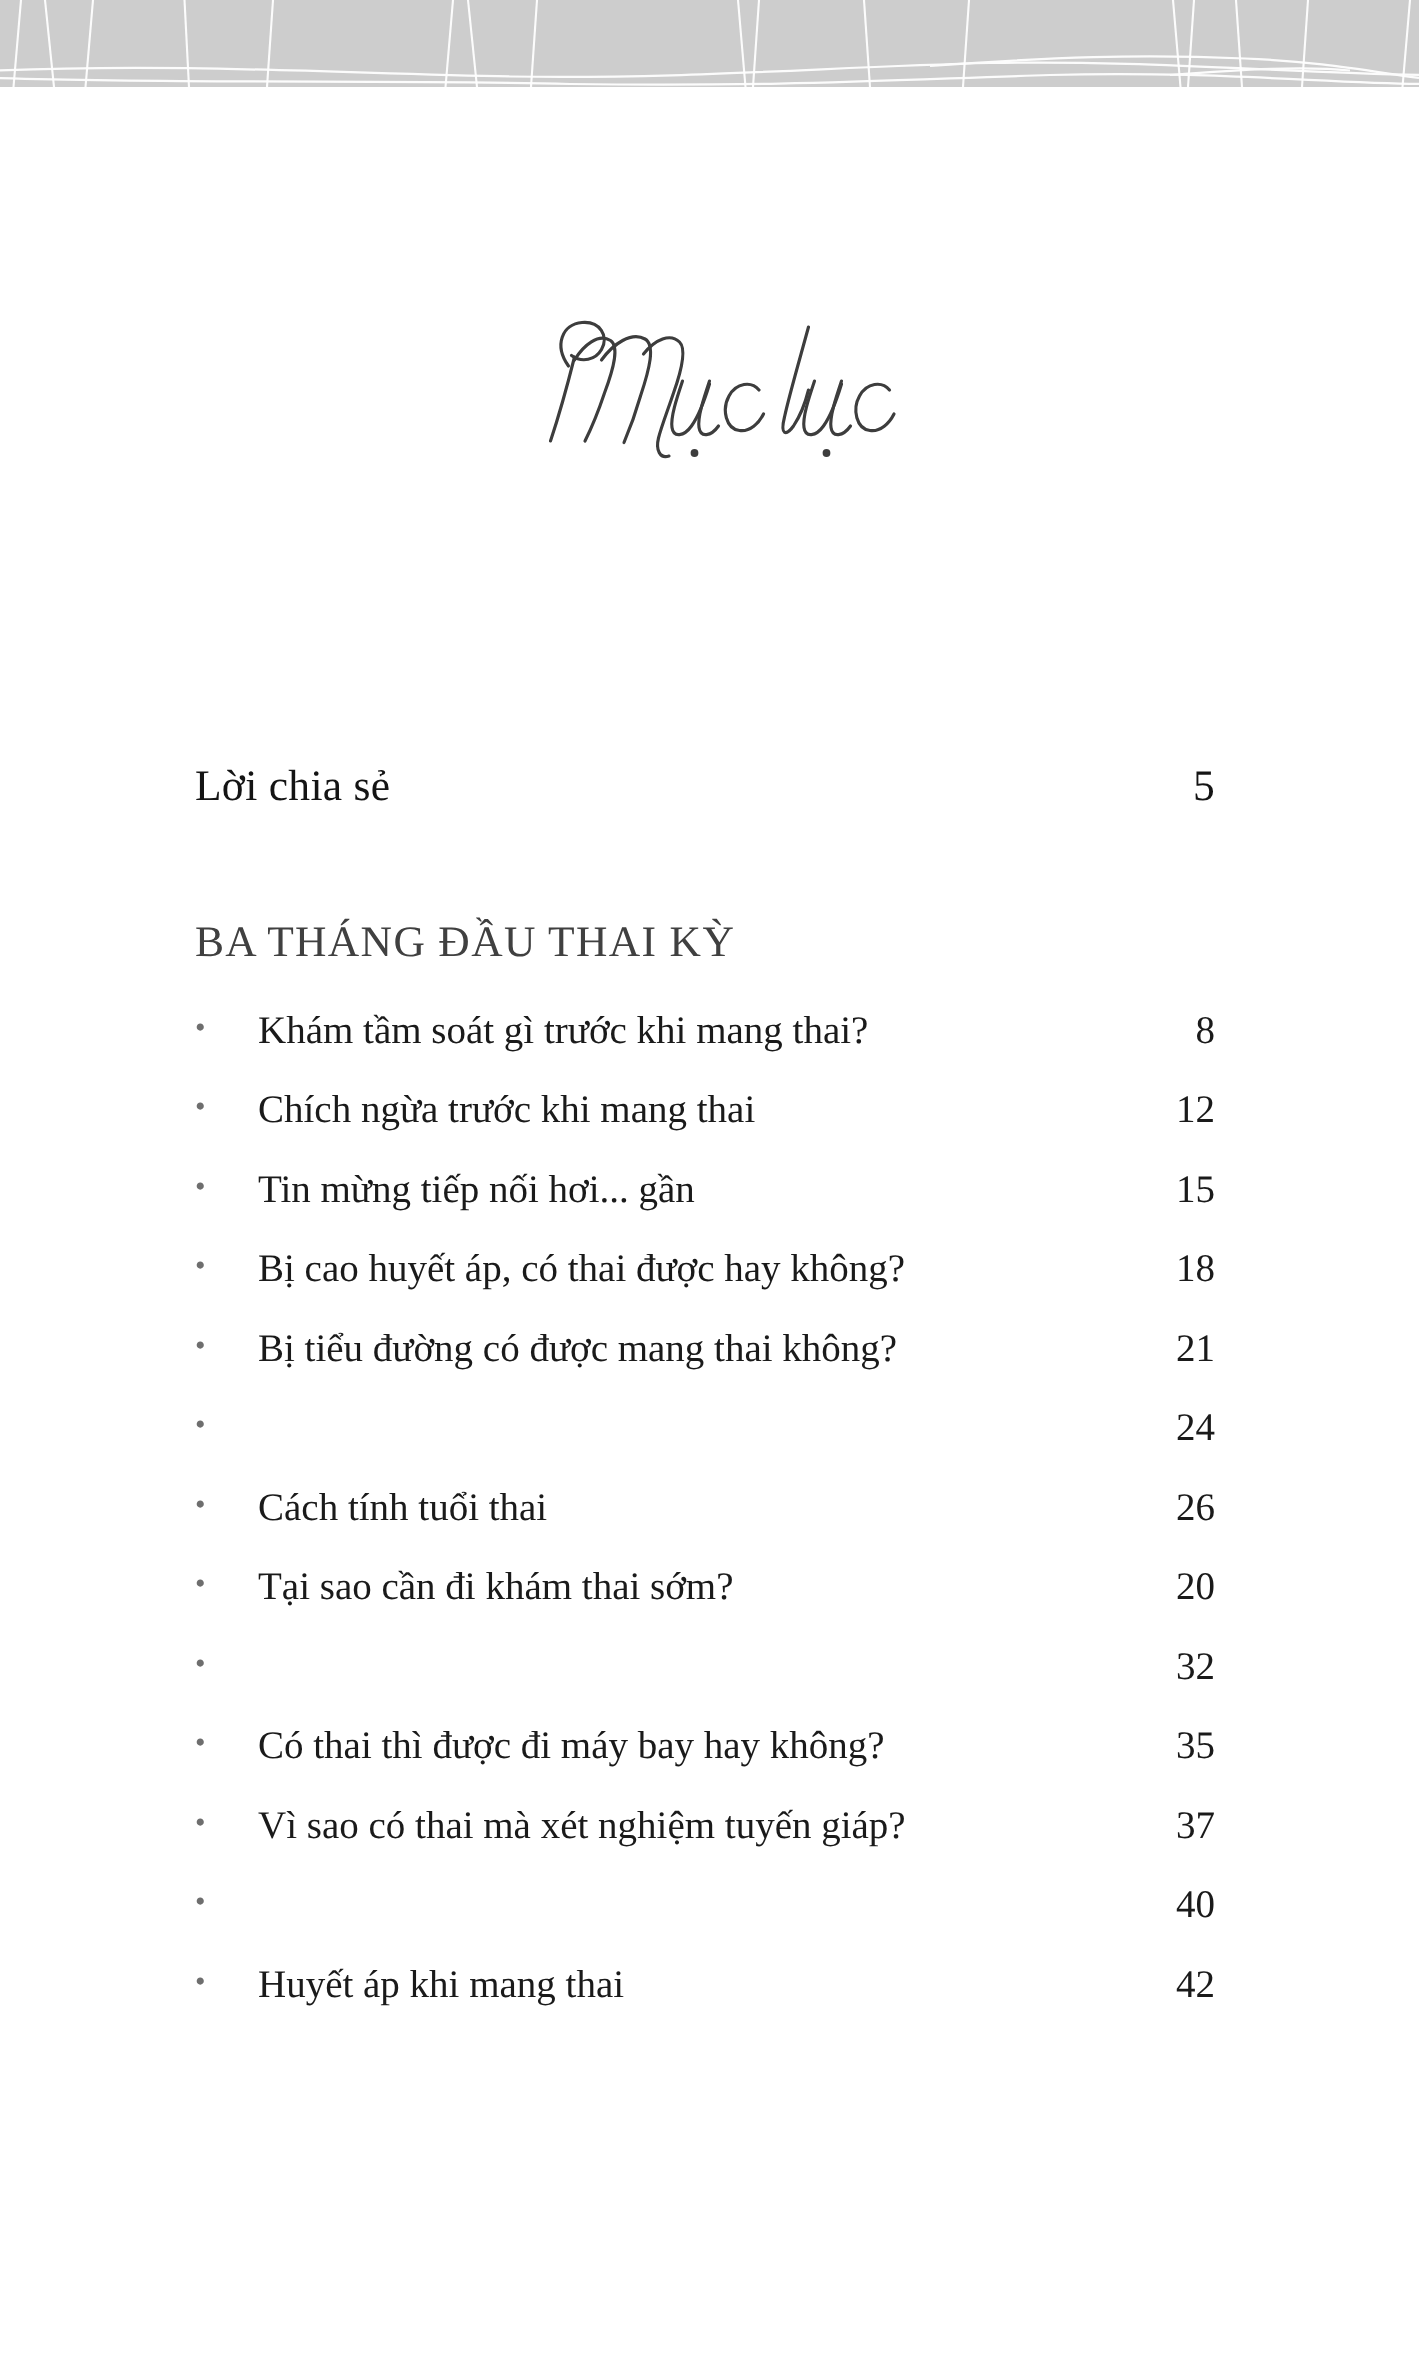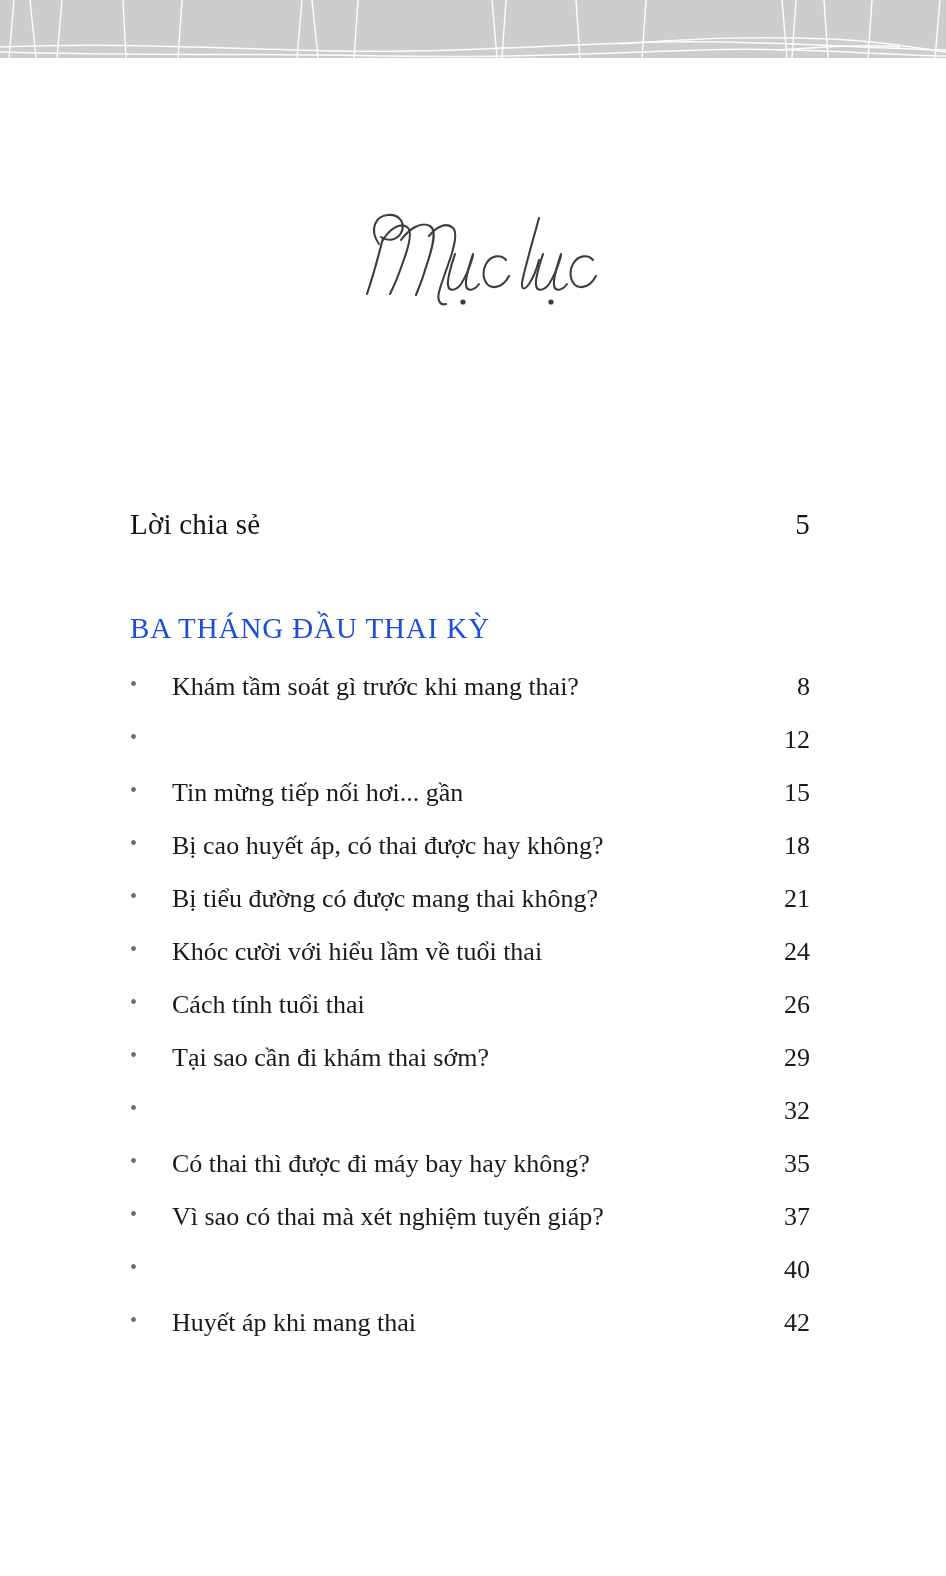--- a/index.html
+++ b/index.html
@@ -89,21 +89,21 @@
     font-size: 29px;
     color: #141414;
   }
 
   
   .section-head {
     position: absolute;
     left: 130px;
     top: 612px;
     font-size: 29px;
-    color: #1d4ed8;
+    color: #404040;
     letter-spacing: 0.9px;
     white-space: nowrap;
   }
 
   
   .bullet-list {
     position: absolute;
     left: 0;
     top: 0;
     width: 946px;
@@ -236,20 +236,21 @@
     <div class="bullet-list">
 
       <div class="bullet-row" style="top:672px">
         <span class="bullet-dot">•</span>
         <span class="label">Khám tầm soát gì trước khi mang thai?</span>
         <span class="pagenum">8</span>
       </div>
 
       <div class="bullet-row" style="top:725px">
         <span class="bullet-dot">•</span>
+        <span class="label">Chích ngừa trước khi mang thai</span>
         <span class="pagenum">12</span>
       </div>
 
       <div class="bullet-row" style="top:778px">
         <span class="bullet-dot">•</span>
         <span class="label">Tin mừng tiếp nối hơi... gần</span>
         <span class="pagenum">15</span>
       </div>
 
       <div class="bullet-row" style="top:831px">
@@ -259,34 +260,33 @@
       </div>
 
       <div class="bullet-row" style="top:884px">
         <span class="bullet-dot">•</span>
         <span class="label">Bị tiểu đường có được mang thai không?</span>
         <span class="pagenum">21</span>
       </div>
 
       <div class="bullet-row" style="top:937px">
         <span class="bullet-dot">•</span>
-        <span class="label">Khóc cười với hiểu lầm về tuổi thai</span>
         <span class="pagenum">24</span>
       </div>
 
       <div class="bullet-row" style="top:990px">
         <span class="bullet-dot">•</span>
         <span class="label">Cách tính tuổi thai</span>
         <span class="pagenum">26</span>
       </div>
 
       <div class="bullet-row" style="top:1043px">
         <span class="bullet-dot">•</span>
         <span class="label">Tại sao cần đi khám thai sớm?</span>
-        <span class="pagenum">29</span>
+        <span class="pagenum">20</span>
       </div>
 
       <div class="bullet-row" style="top:1096px">
         <span class="bullet-dot">•</span>
         <span class="pagenum">32</span>
       </div>
 
       <div class="bullet-row" style="top:1149px">
         <span class="bullet-dot">•</span>
         <span class="label">Có thai thì được đi máy bay hay không?</span>

